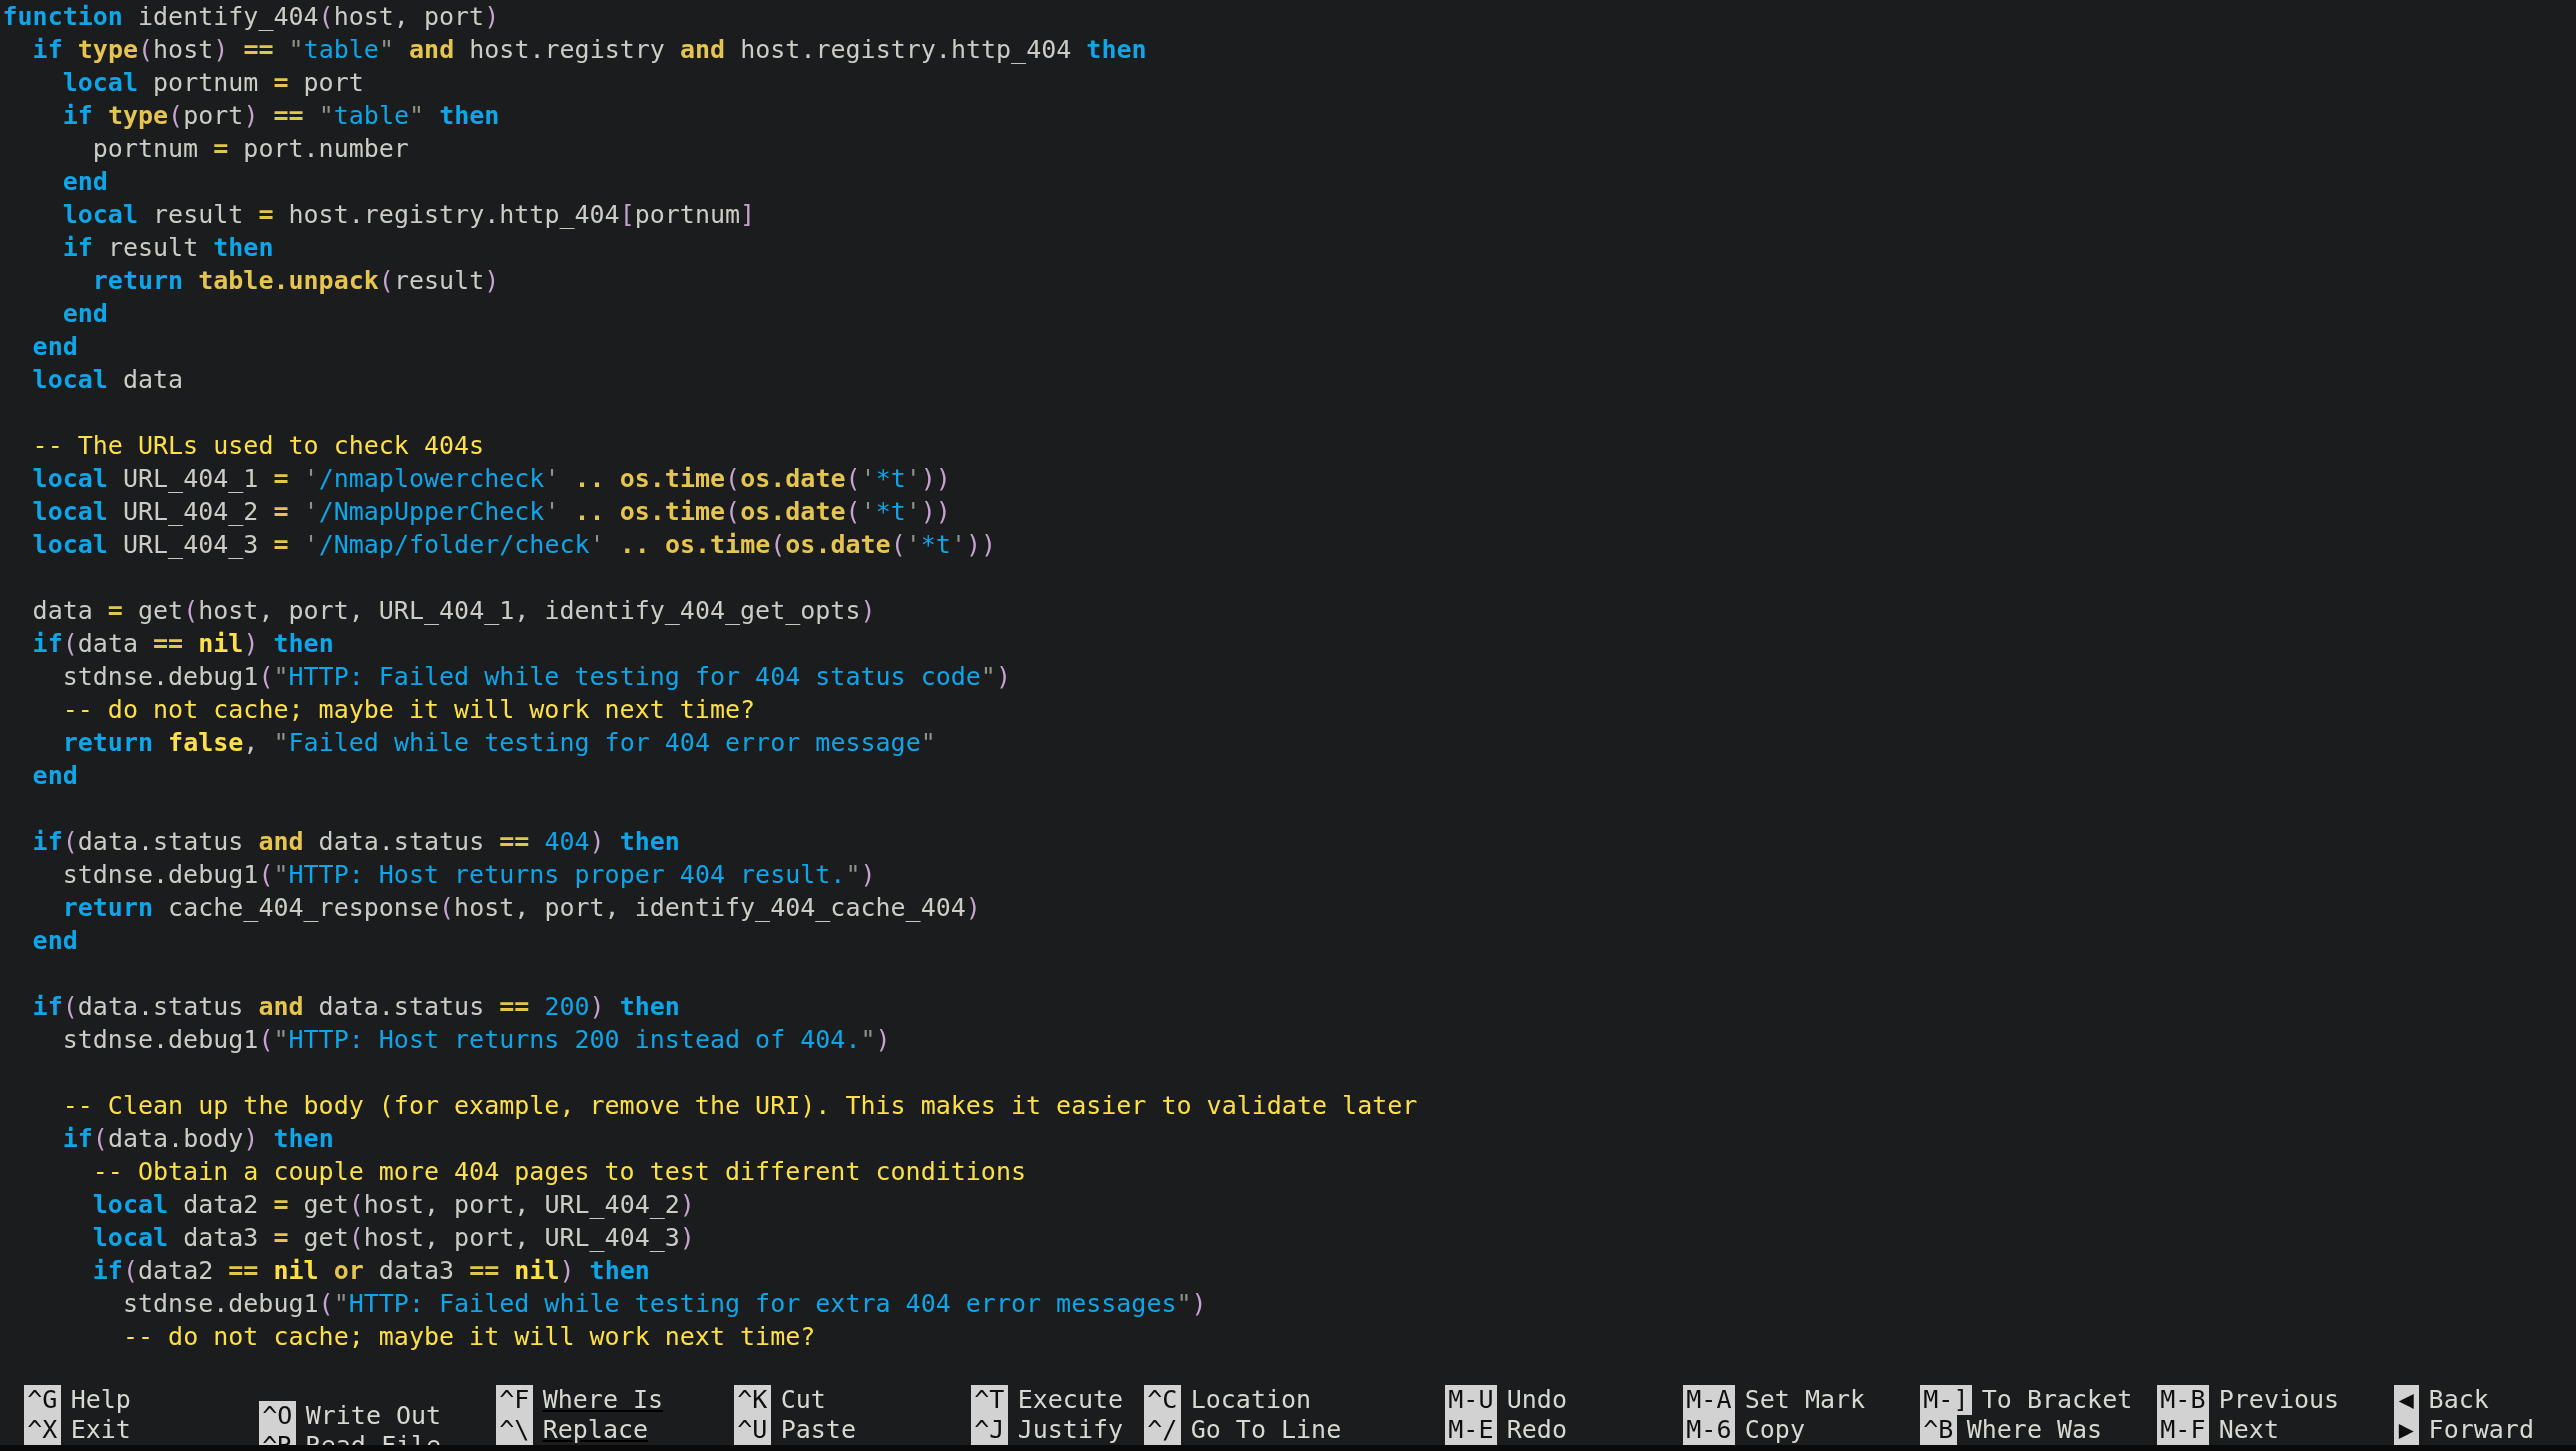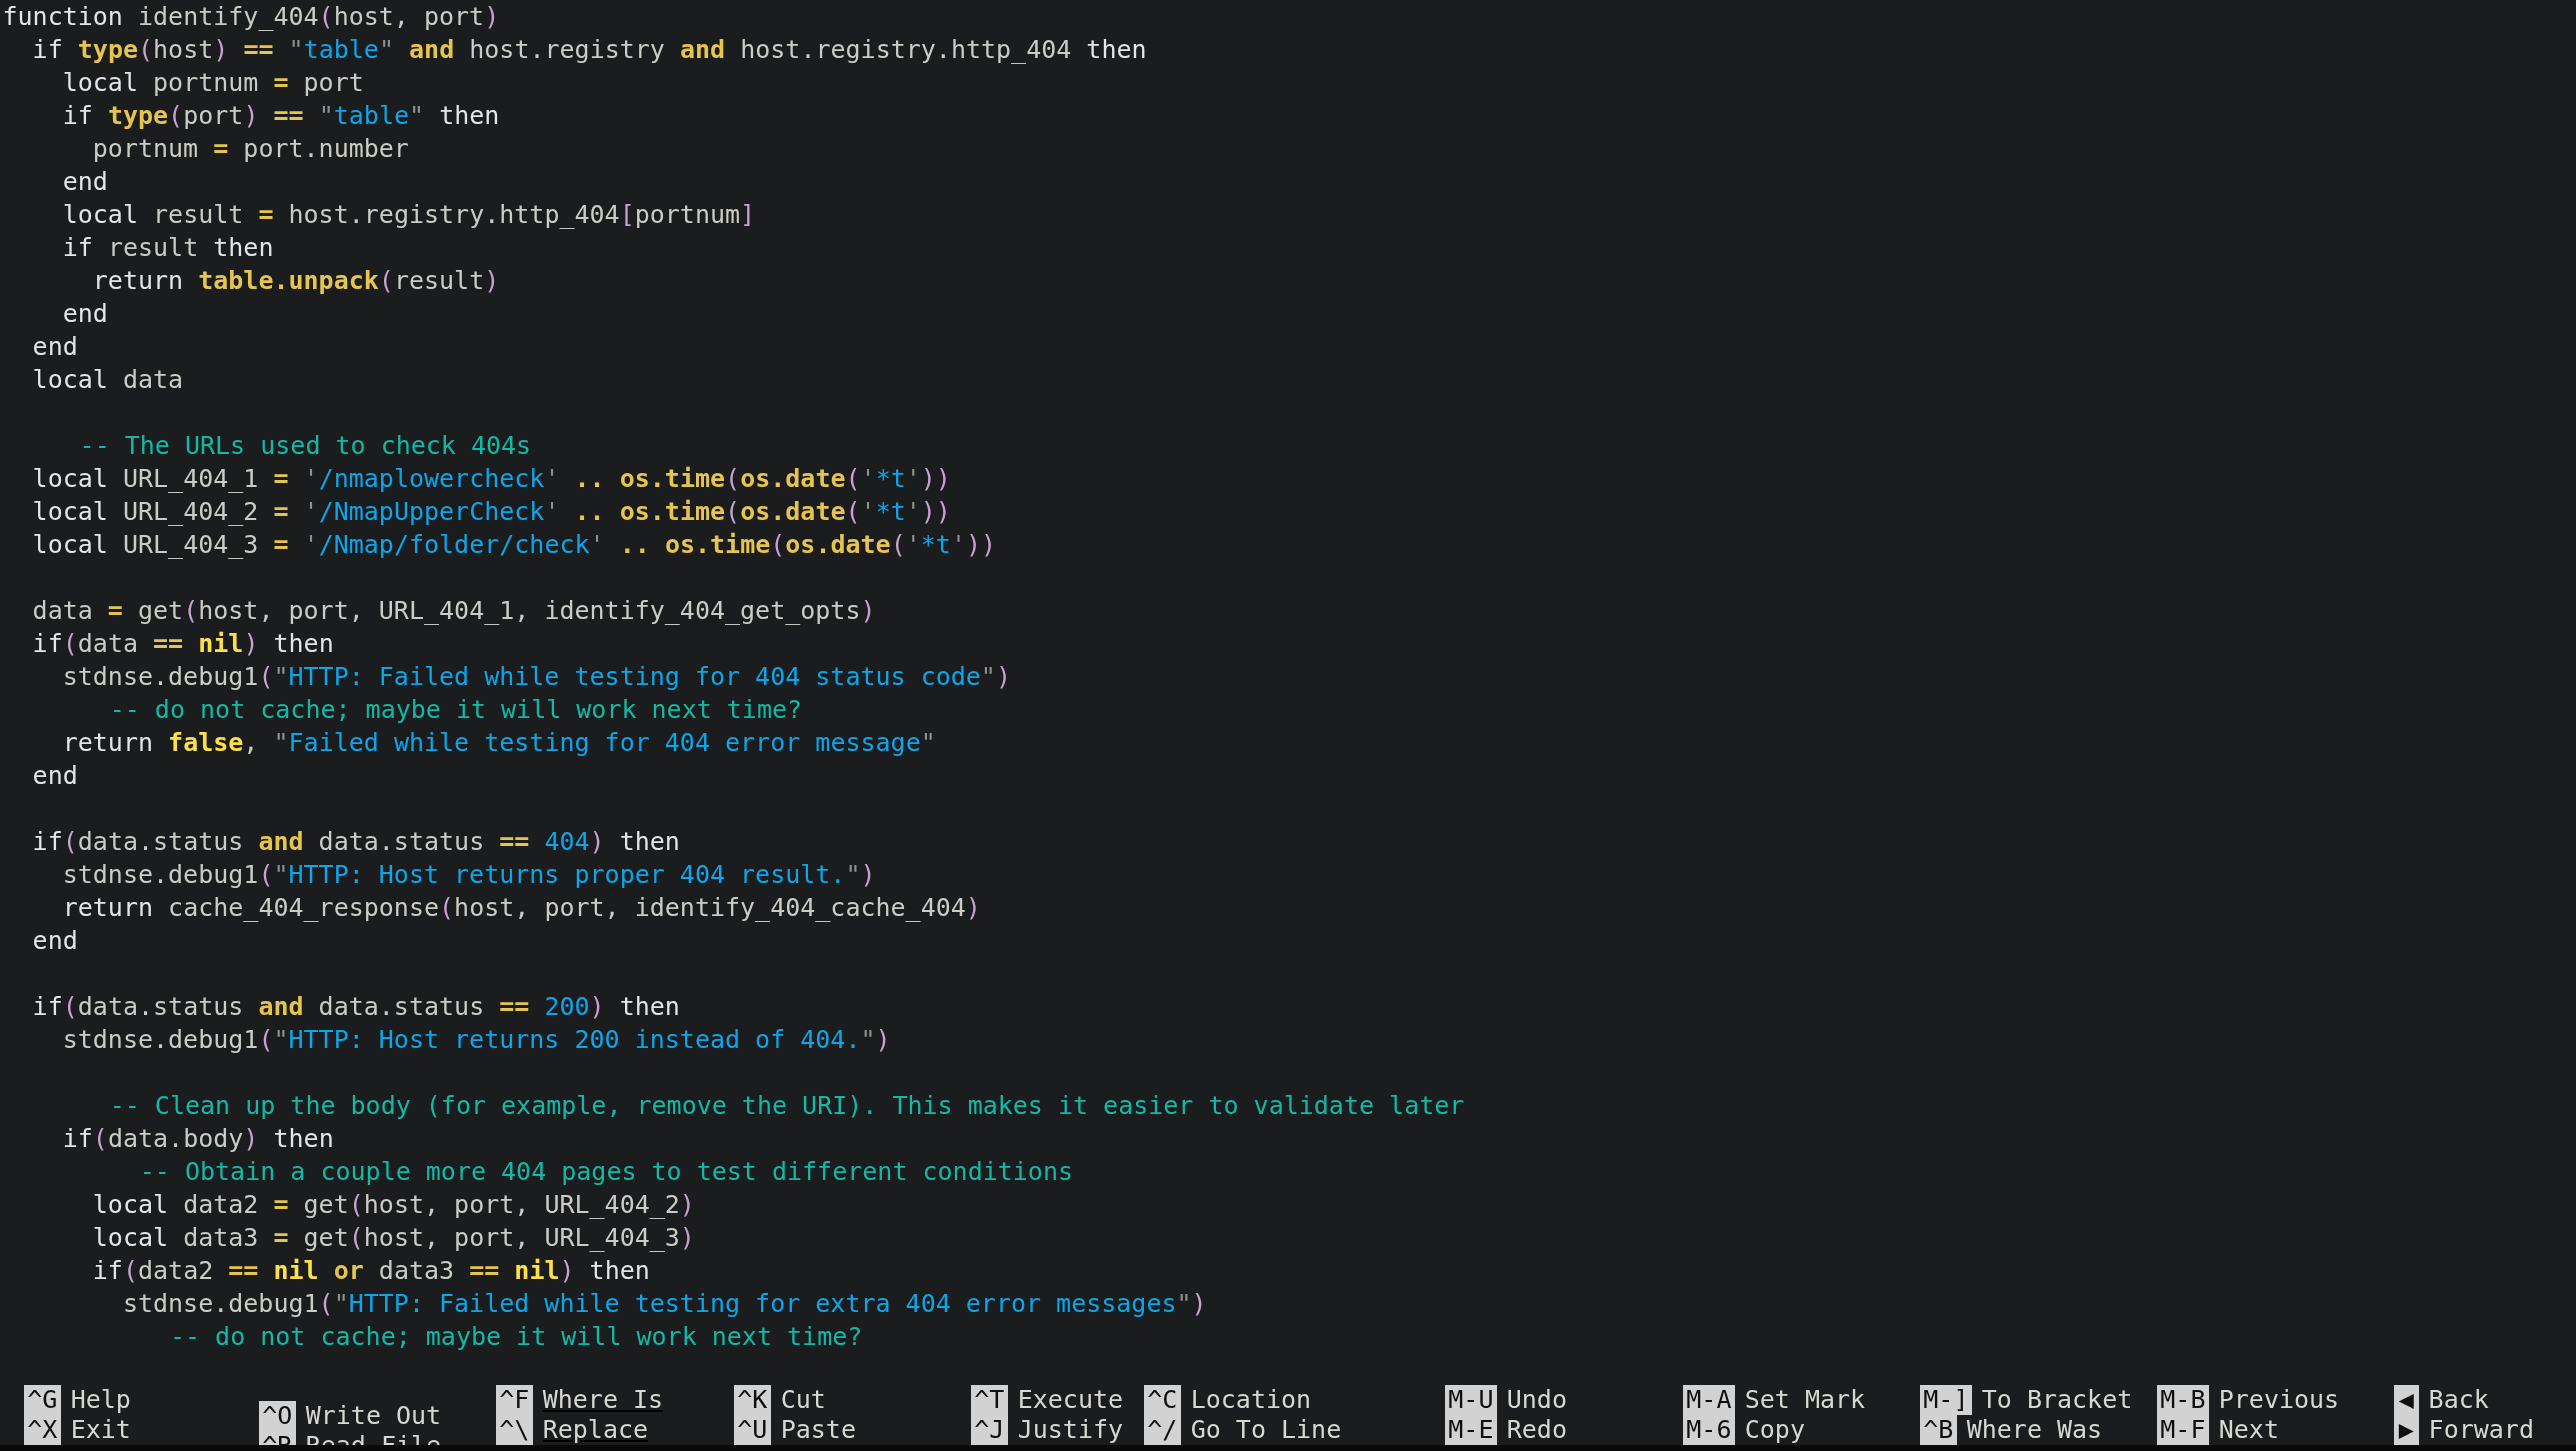--- a/index.html
+++ b/index.html
@@ -11,24 +11,24 @@
     overflow:hidden;
   }
   
   .code{
     position:absolute;top:0;left:0;width:100%;height:1385px;
     margin:0;padding:0 0 0 2.5px;
     font-size:25px;
   }
   .line{height:33px;line-height:33px;white-space:pre;}
   .d {color:#ccccc6;}
-  .kw{color:#e5e5e5;font-weight:normal;}
+  .kw{color:#0ea5e9;font-weight:bold;}
   .yl{color:#e5c44f;font-weight:bold;}
   .rd{color:#0ea5e9;}
-  .cm{color:#14b8a6;margin-left:47px;}
+  .cm{color:#fde047;}
   .pu{color:#c6a3ce;}
   .bo{color:#fde047;font-weight:bold;}
   .q {color:#8f918a;}
   
   .bar{
     position:absolute;left:0;top:1385px;width:100%;height:59px;
     font-size:25px;
   }
   .bar-col{position:absolute;top:0;width:239px;}
   .bar-item{height:30px;line-height:30px;white-space:pre;padding-left:24px;}

